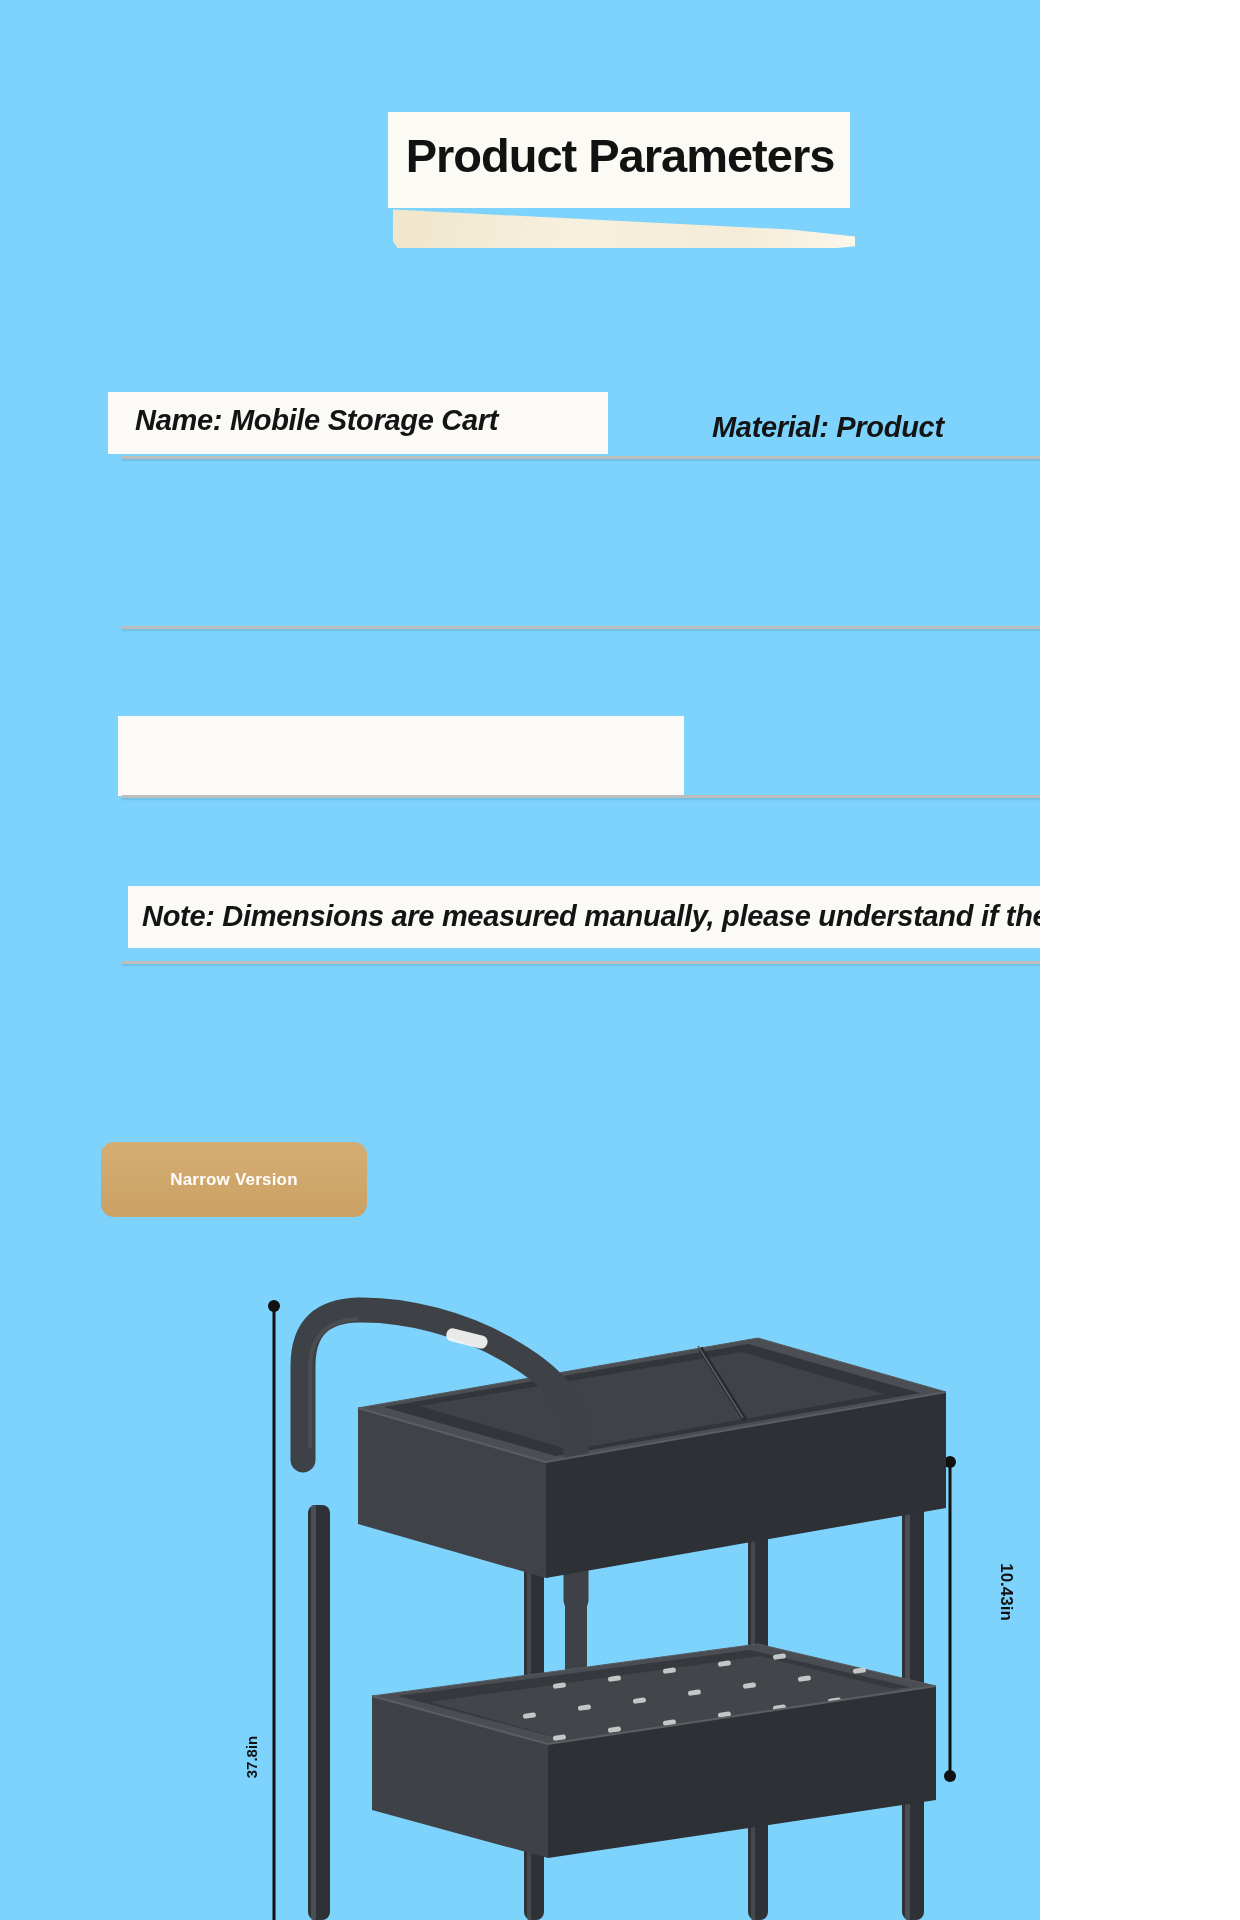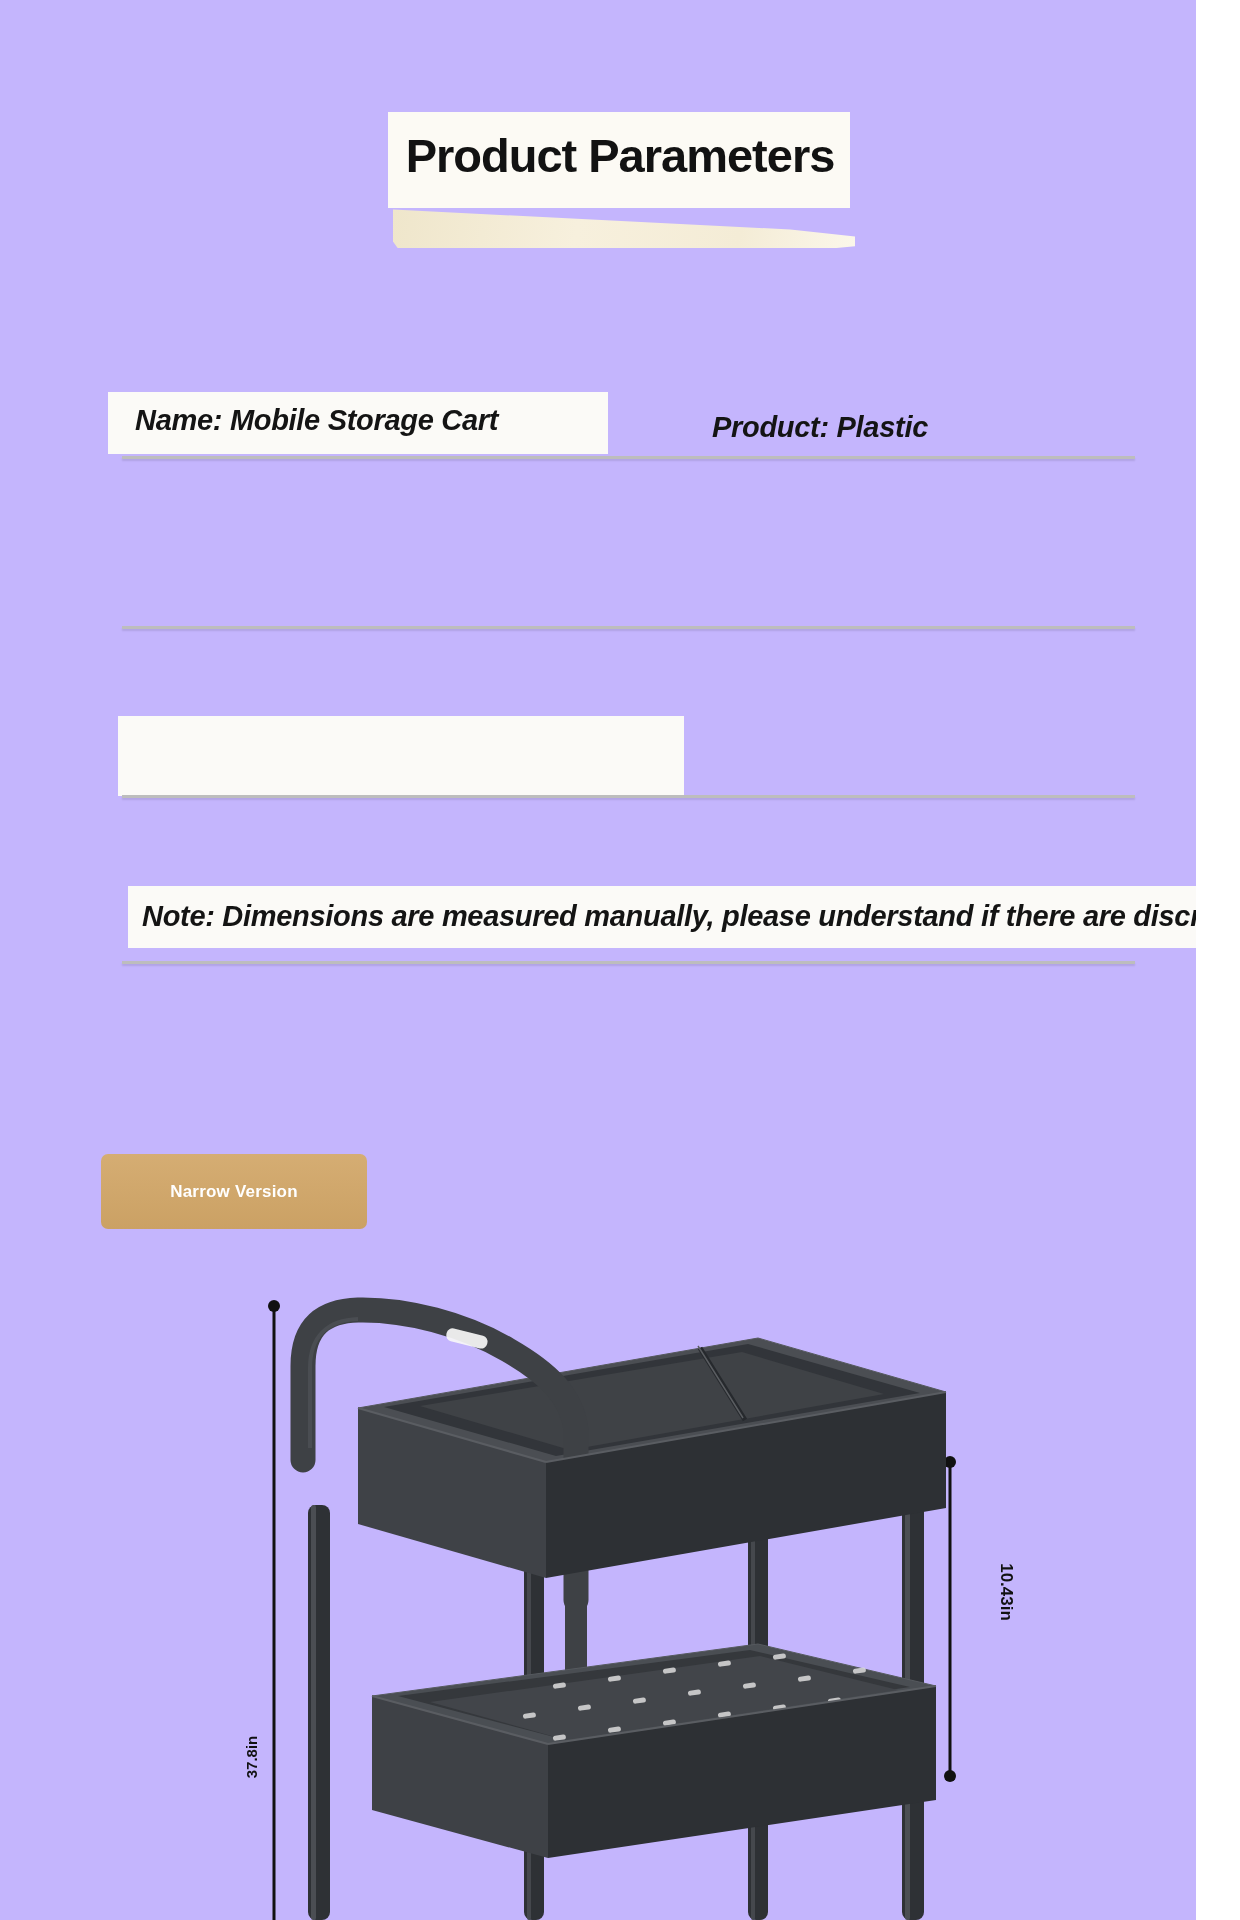--- a/index.html
+++ b/index.html
@@ -1,18 +1,18 @@
 <!DOCTYPE html>
 <html><head>
 <meta charset="utf-8">
 <style>
   html,body{margin:0;padding:0;}
   body{width:1240px;height:1920px;background:#ffffff;overflow:hidden;
        font-family:"Liberation Sans","DejaVu Sans",sans-serif;}
-  .page{position:relative;width:1196px;height:1920px;background:#c4b5fd;overflow:hidden;}
+  .page{position:relative;width:1040px;height:1920px;background:#7dd3fc;overflow:hidden;}
 
   
   .title-backing{position:absolute;left:388px;top:112px;width:462px;height:96px;background:#fcfaf4;}
   .page-title{position:absolute;left:0;top:128px;width:1240px;margin:0;text-align:center;
               font-size:47px;font-weight:800;letter-spacing:-1px;color:#121212;}
   .title-underline{position:absolute;left:393px;top:207px;width:462px;height:41px;
               background:linear-gradient(100deg,#efe6cb 0%,#f7f0dd 40%,#f4ecd6 75%,#fbf7ea 100%);
               clip-path:polygon(0 6%,86% 55%,100% 72%,100% 96%,96% 100%,1% 100%,0 84%);}
 
   
@@ -29,44 +29,44 @@
   .r2-left{left:133px;top:543px;width:460px;}
   .r2-right{left:697px;top:571px;}
   .r3-left{left:135px;top:733px;}
   .r4-left{left:142px;top:898px;white-space:nowrap;}
 
   .divider{position:absolute;left:122px;width:1013px;height:3px;background:#bdbdbd;
            box-shadow:0 2px 2px rgba(0,0,0,0.10);}
   .d1{top:456px;} .d2{top:626px;} .d3{top:795px;} .d4{top:961px;}
 
   
-  .badge{position:absolute;left:101px;top:1142px;width:266px;height:75px;border-radius:7px;
+  .badge{position:absolute;left:101px;top:1142px;width:266px;height:75px;border-radius:13px;
          background:linear-gradient(#d5ad73,#cba164);
-         display:flex;align-items:center;justify-content:center;margin-top:12px;}
+         display:flex;align-items:center;justify-content:center;}
   .badge span{color:#ffffff;font-size:17px;font-weight:700;letter-spacing:0.2px;}
 
   
   .figure{position:absolute;left:0;top:1250px;width:1240px;height:670px;}
   svg text{font-family:"Liberation Sans","DejaVu Sans",sans-serif;}
 </style>
 </head>
 <body>
 
 <div class="page">
 
   <div class="title-backing"></div>
   <h1 class="page-title">Product Parameters</h1>
   <div class="title-underline"></div>
 
   <div class="patch patch-r1"></div>
   <div class="patch patch-r3"></div>
   <div class="patch patch-r4"></div>
 
   <div class="spec r1-left">Name: Mobile Storage Cart</div>
-  <div class="spec r1-right">Product: Plastic</div>
+  <div class="spec r1-right">Material: Product</div>
   <div class="divider d1"></div>
 
   <div class="divider d2"></div>
 
   <div class="divider d3"></div>
 
   <div class="spec r4-left">Note: Dimensions are measured manually, please understand if there are discrepancies.</div>
   <div class="divider d4"></div>
 
   <div class="badge">

